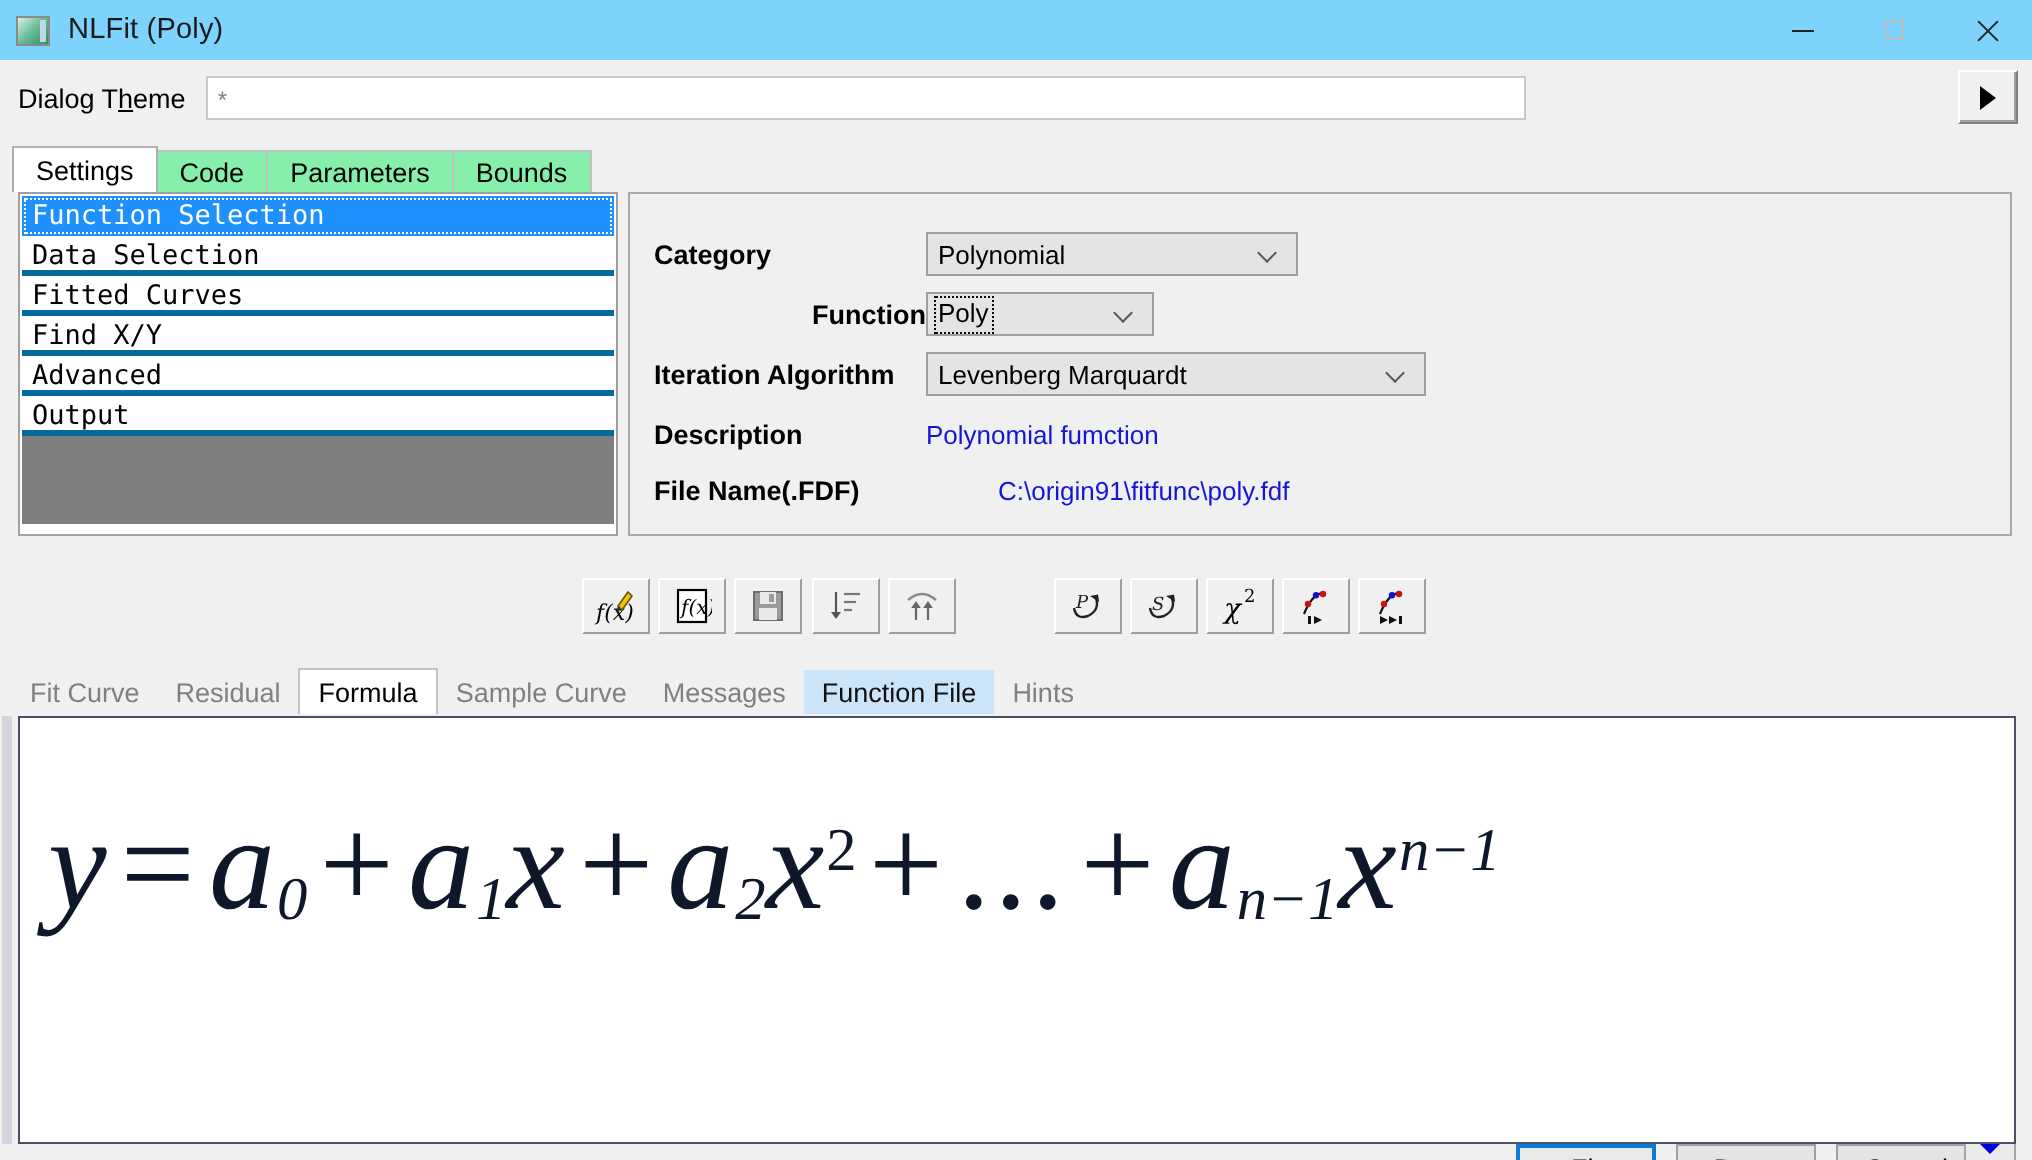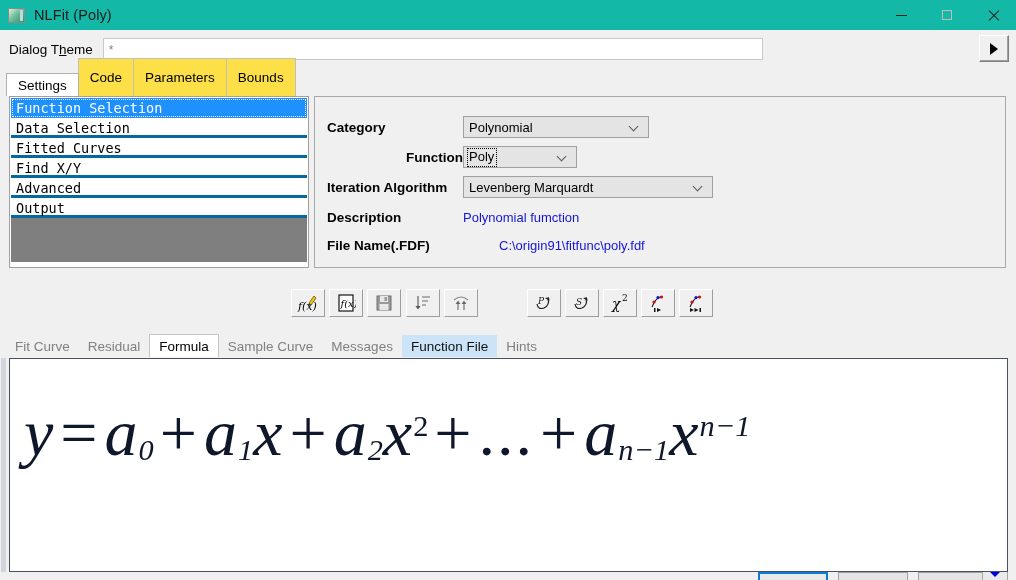--- a/index.html
+++ b/index.html
@@ -13,21 +13,21 @@
   #app {
     position: relative;
     width: 1016px; height: 580px;
     background: #f0f0f0;
   }
 
   
   .titlebar {
     position: absolute; left: 0; top: 0;
     width: 1016px; height: 30px;
-    background: #14b8a6;
+    background: #7dd3fc;
     display: flex; align-items: center;
   }
   .app-icon {
     margin-left: 8px; width: 17px; height: 15px;
     border: 1px solid #8a8a8a;
     background: linear-gradient(135deg, #d9f2e4 0%, #6fbf9a 45%, #2f8f66 100%);
     position: relative; box-sizing: border-box;
     display: inline-block;
   }
   .app-icon::after {
@@ -88,23 +88,23 @@
     border-top: 6px solid transparent;
     border-bottom: 6px solid transparent;
   }
 
   
   .tabstrip {
     position: absolute; left: 6px; top: 74px;
     height: 22px; display: flex; align-items: flex-end; justify-content: flex-end;
   }
   .tab {
-    height: 38px; padding: 0 11px;
+    height: 21px; padding: 0 11px;
     font-size: 13.5px; color: #000;
-    background: #fde047;
+    background: #86efac;
     border: 1px solid #c0c0c0; border-bottom: none;
     box-sizing: border-box;
     display: flex; align-items: center;
     margin-right: -1px;
   }
   .tab.active {
     background: #ffffff;
     height: 23px;
     border-color: #b0b0b0;
     position: relative; z-index: 3;

